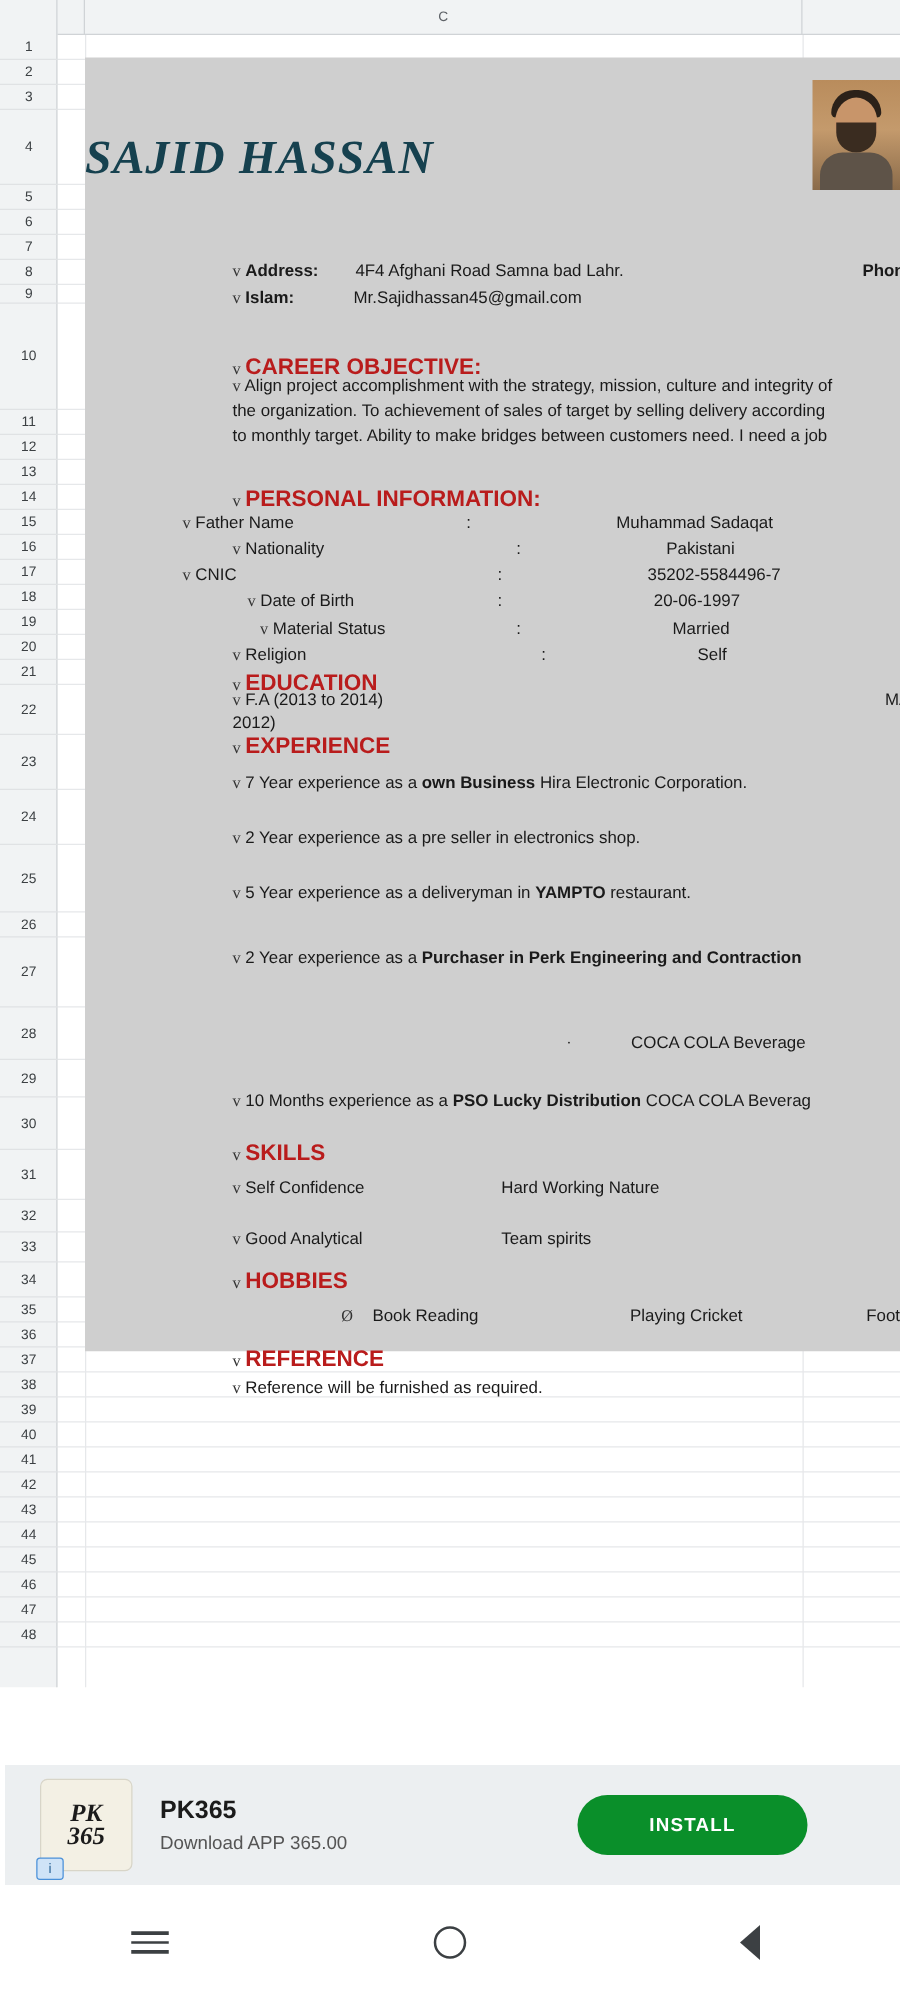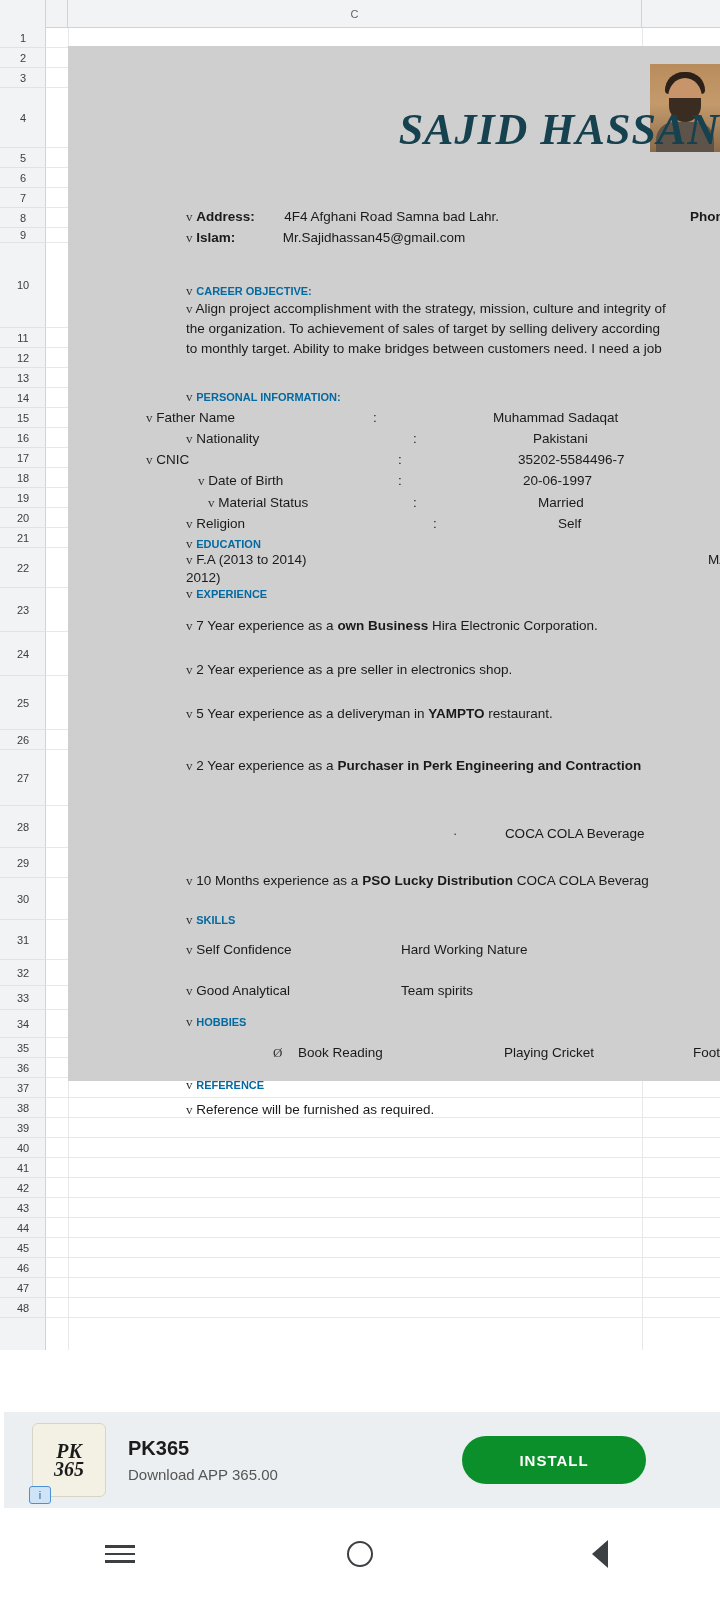--- a/index.html
+++ b/index.html
@@ -61,40 +61,40 @@
   }
   .vline { position: absolute; top: 0; bottom: 0; width: 1px; background: #e6e8ea; }
 
   
   .resume {
     position: absolute; left: 22px; top: 18px; width: 652px; height: 1035px;
     background: #cfcfcf;
   }
   .resume-name {
     position: absolute; left: 0; right: 0; top: 58px;
-    text-align: right;
+    text-align: left;
     font-family: "Liberation Serif", serif;
     font-style: italic; font-weight: bold;
-    font-size: 44px; color: #16414f; letter-spacing: 1px;
+    font-size: 38px; color: #16414f; letter-spacing: 1px;
   }
   .photo {
     position: absolute; right: 0px; top: 18px; width: 70px; height: 88px;
     background: linear-gradient(#b98c5c 0%, #c49a6c 45%, #8a6b4a 100%);
     overflow: hidden;
   }
   .photo .head { position:absolute; left:18px; top:14px; width:34px; height:40px; border-radius:50% 50% 45% 45%; background:#c8956a; }
   .photo .hair { position:absolute; left:15px; top:8px; width:40px; height:22px; border-radius:20px 20px 4px 4px; background:#2b2119; }
   .photo .beard { position:absolute; left:19px; top:34px; width:32px; height:24px; border-radius:0 0 16px 16px; background:#3a2c20; }
   .photo .body { position:absolute; left:6px; top:58px; width:58px; height:34px; border-radius:18px 18px 0 0; background:#5e5348; }
 
   .bullet { color: #333; font-family: "Liberation Serif", serif; font-size: 13px; }
 
   .line { position: absolute; font-size: 13.5px; color: #1a1a1a; white-space: nowrap; }
   .lbl-bold { font-weight: bold; }
-  .heading { color: #0369a1; font-weight: bold; font-size: 11px; }
+  .heading { color: #b91c1c; font-weight: bold; font-size: 18px; }
   .para {
     position: absolute; font-size: 13.5px; color: #1a1a1a; line-height: 20px;
   }
 
   
   .tabbar {
     position: absolute; left: 0; top: 1350px; width: 720px; height: 62px;
     background: #eceff1; border-top: 1px solid #d0d3d6;
   }
   .tab-active {

